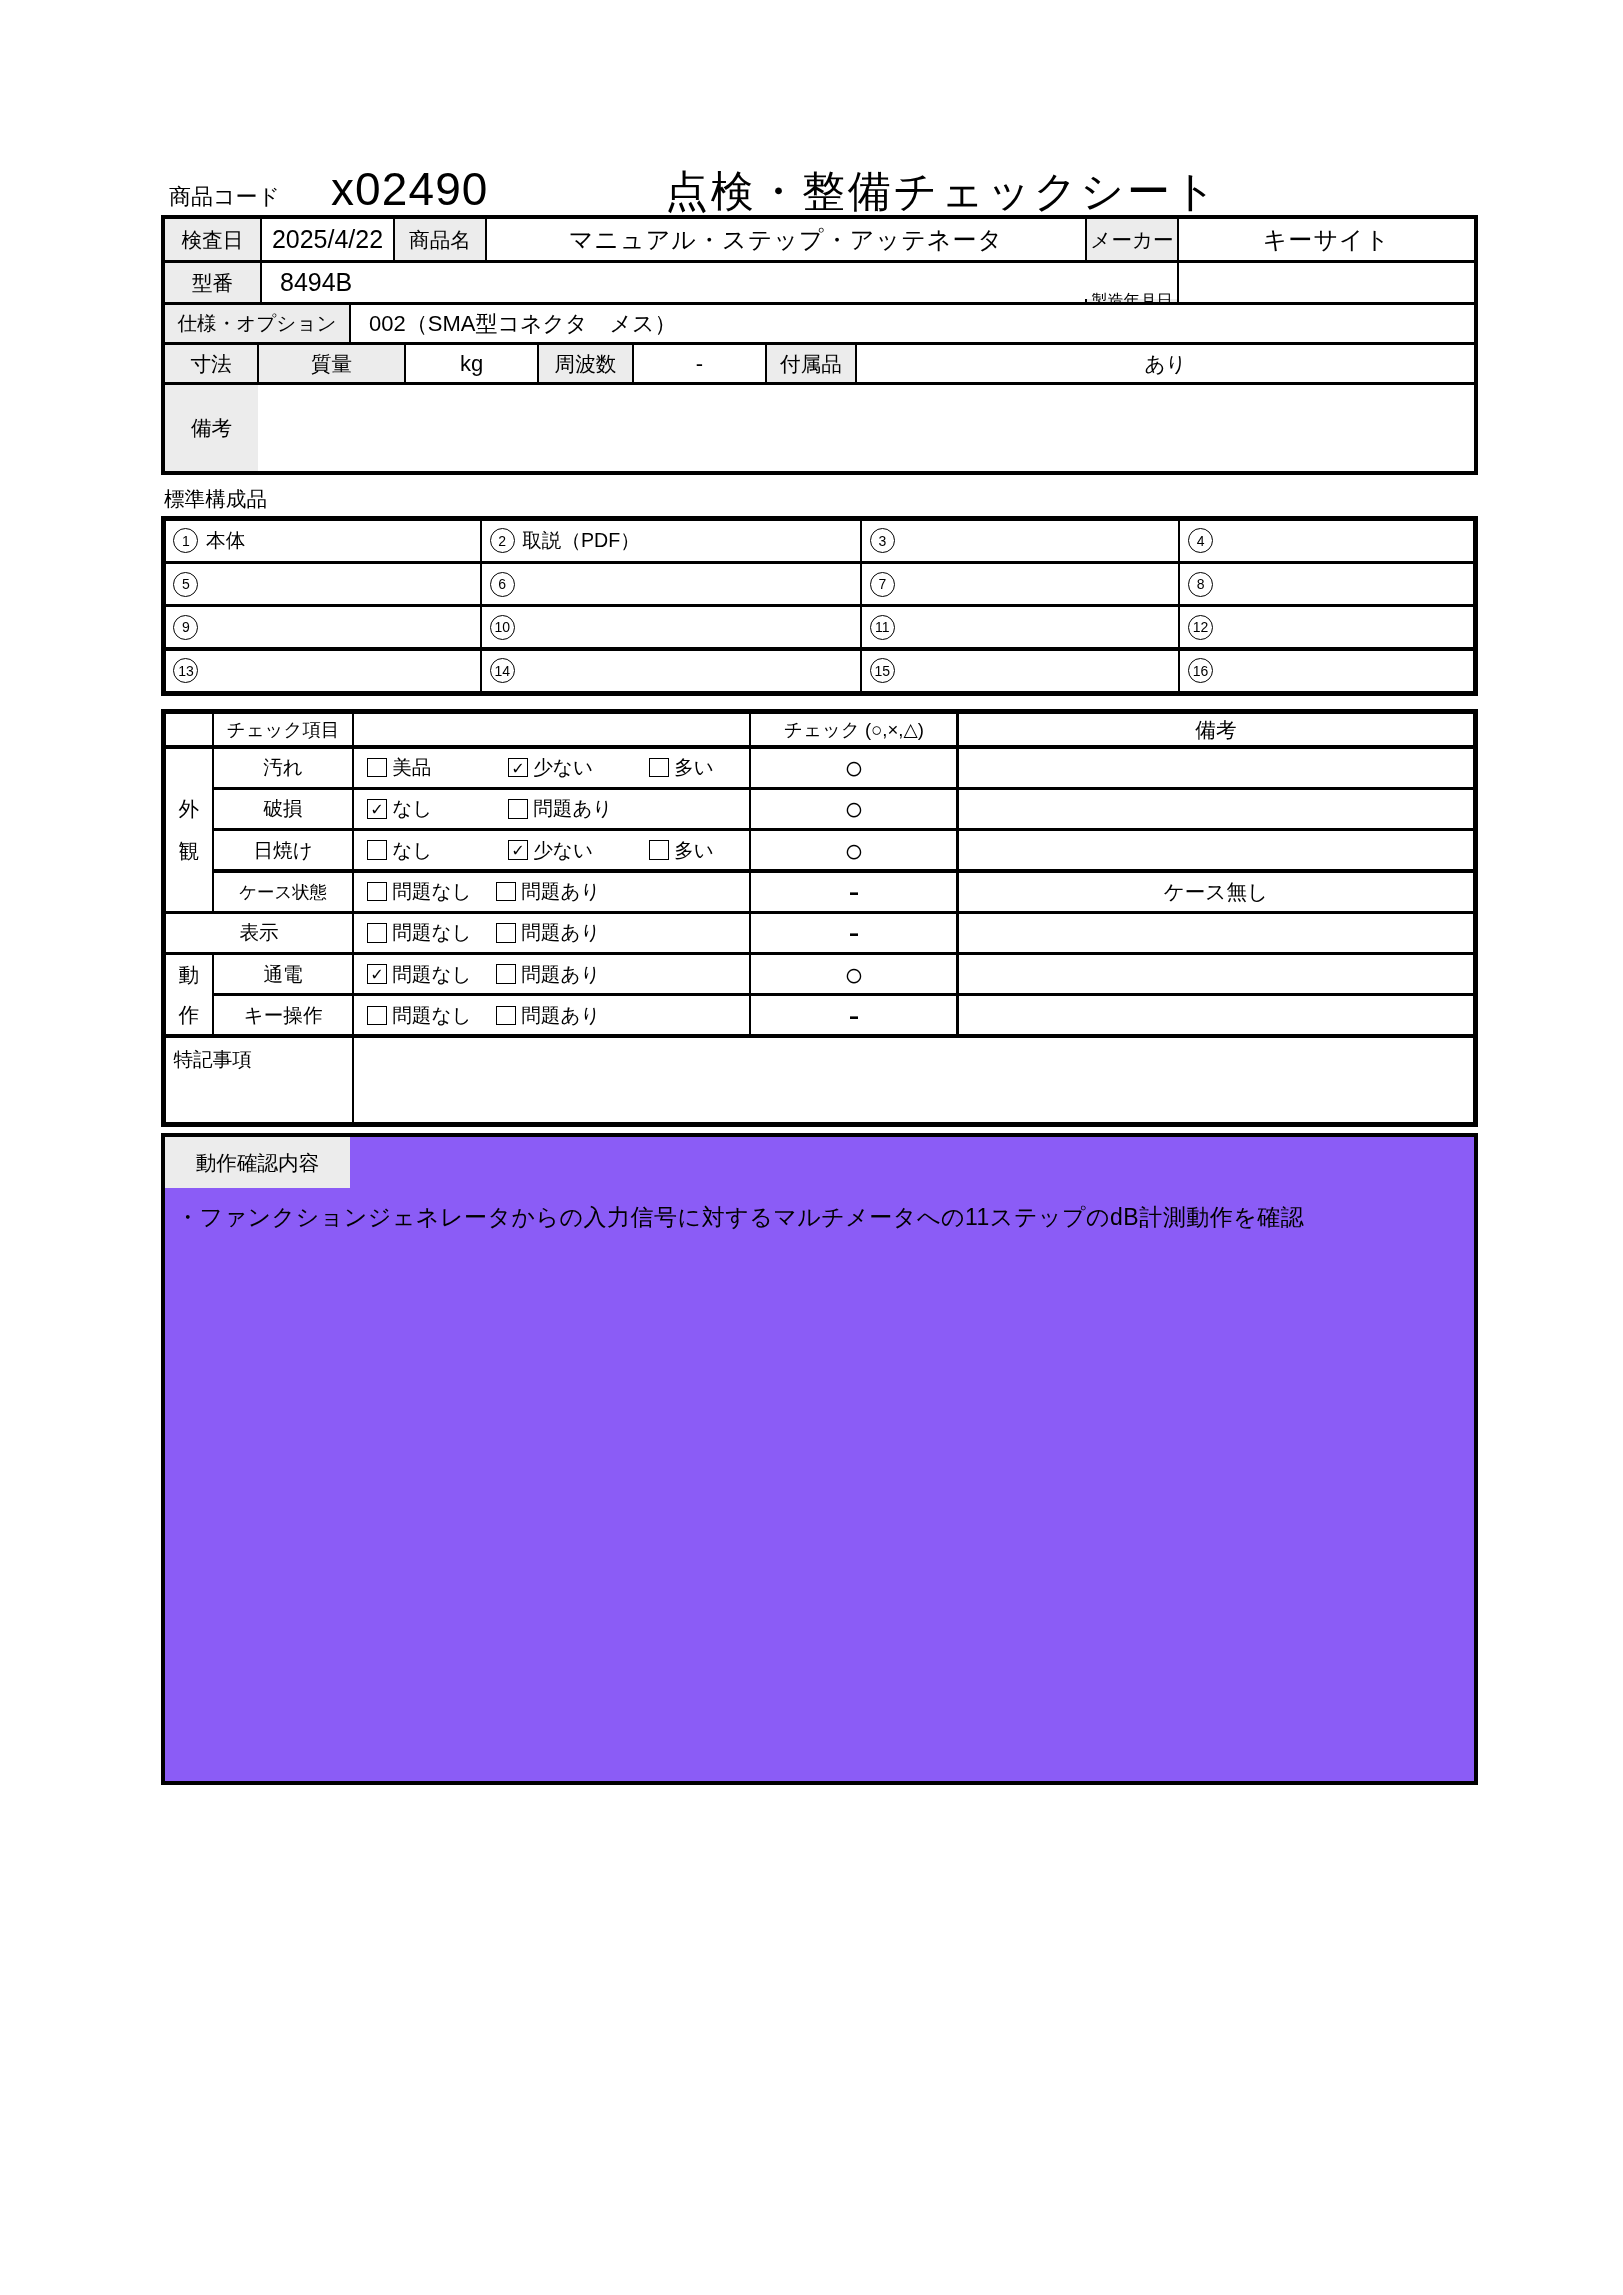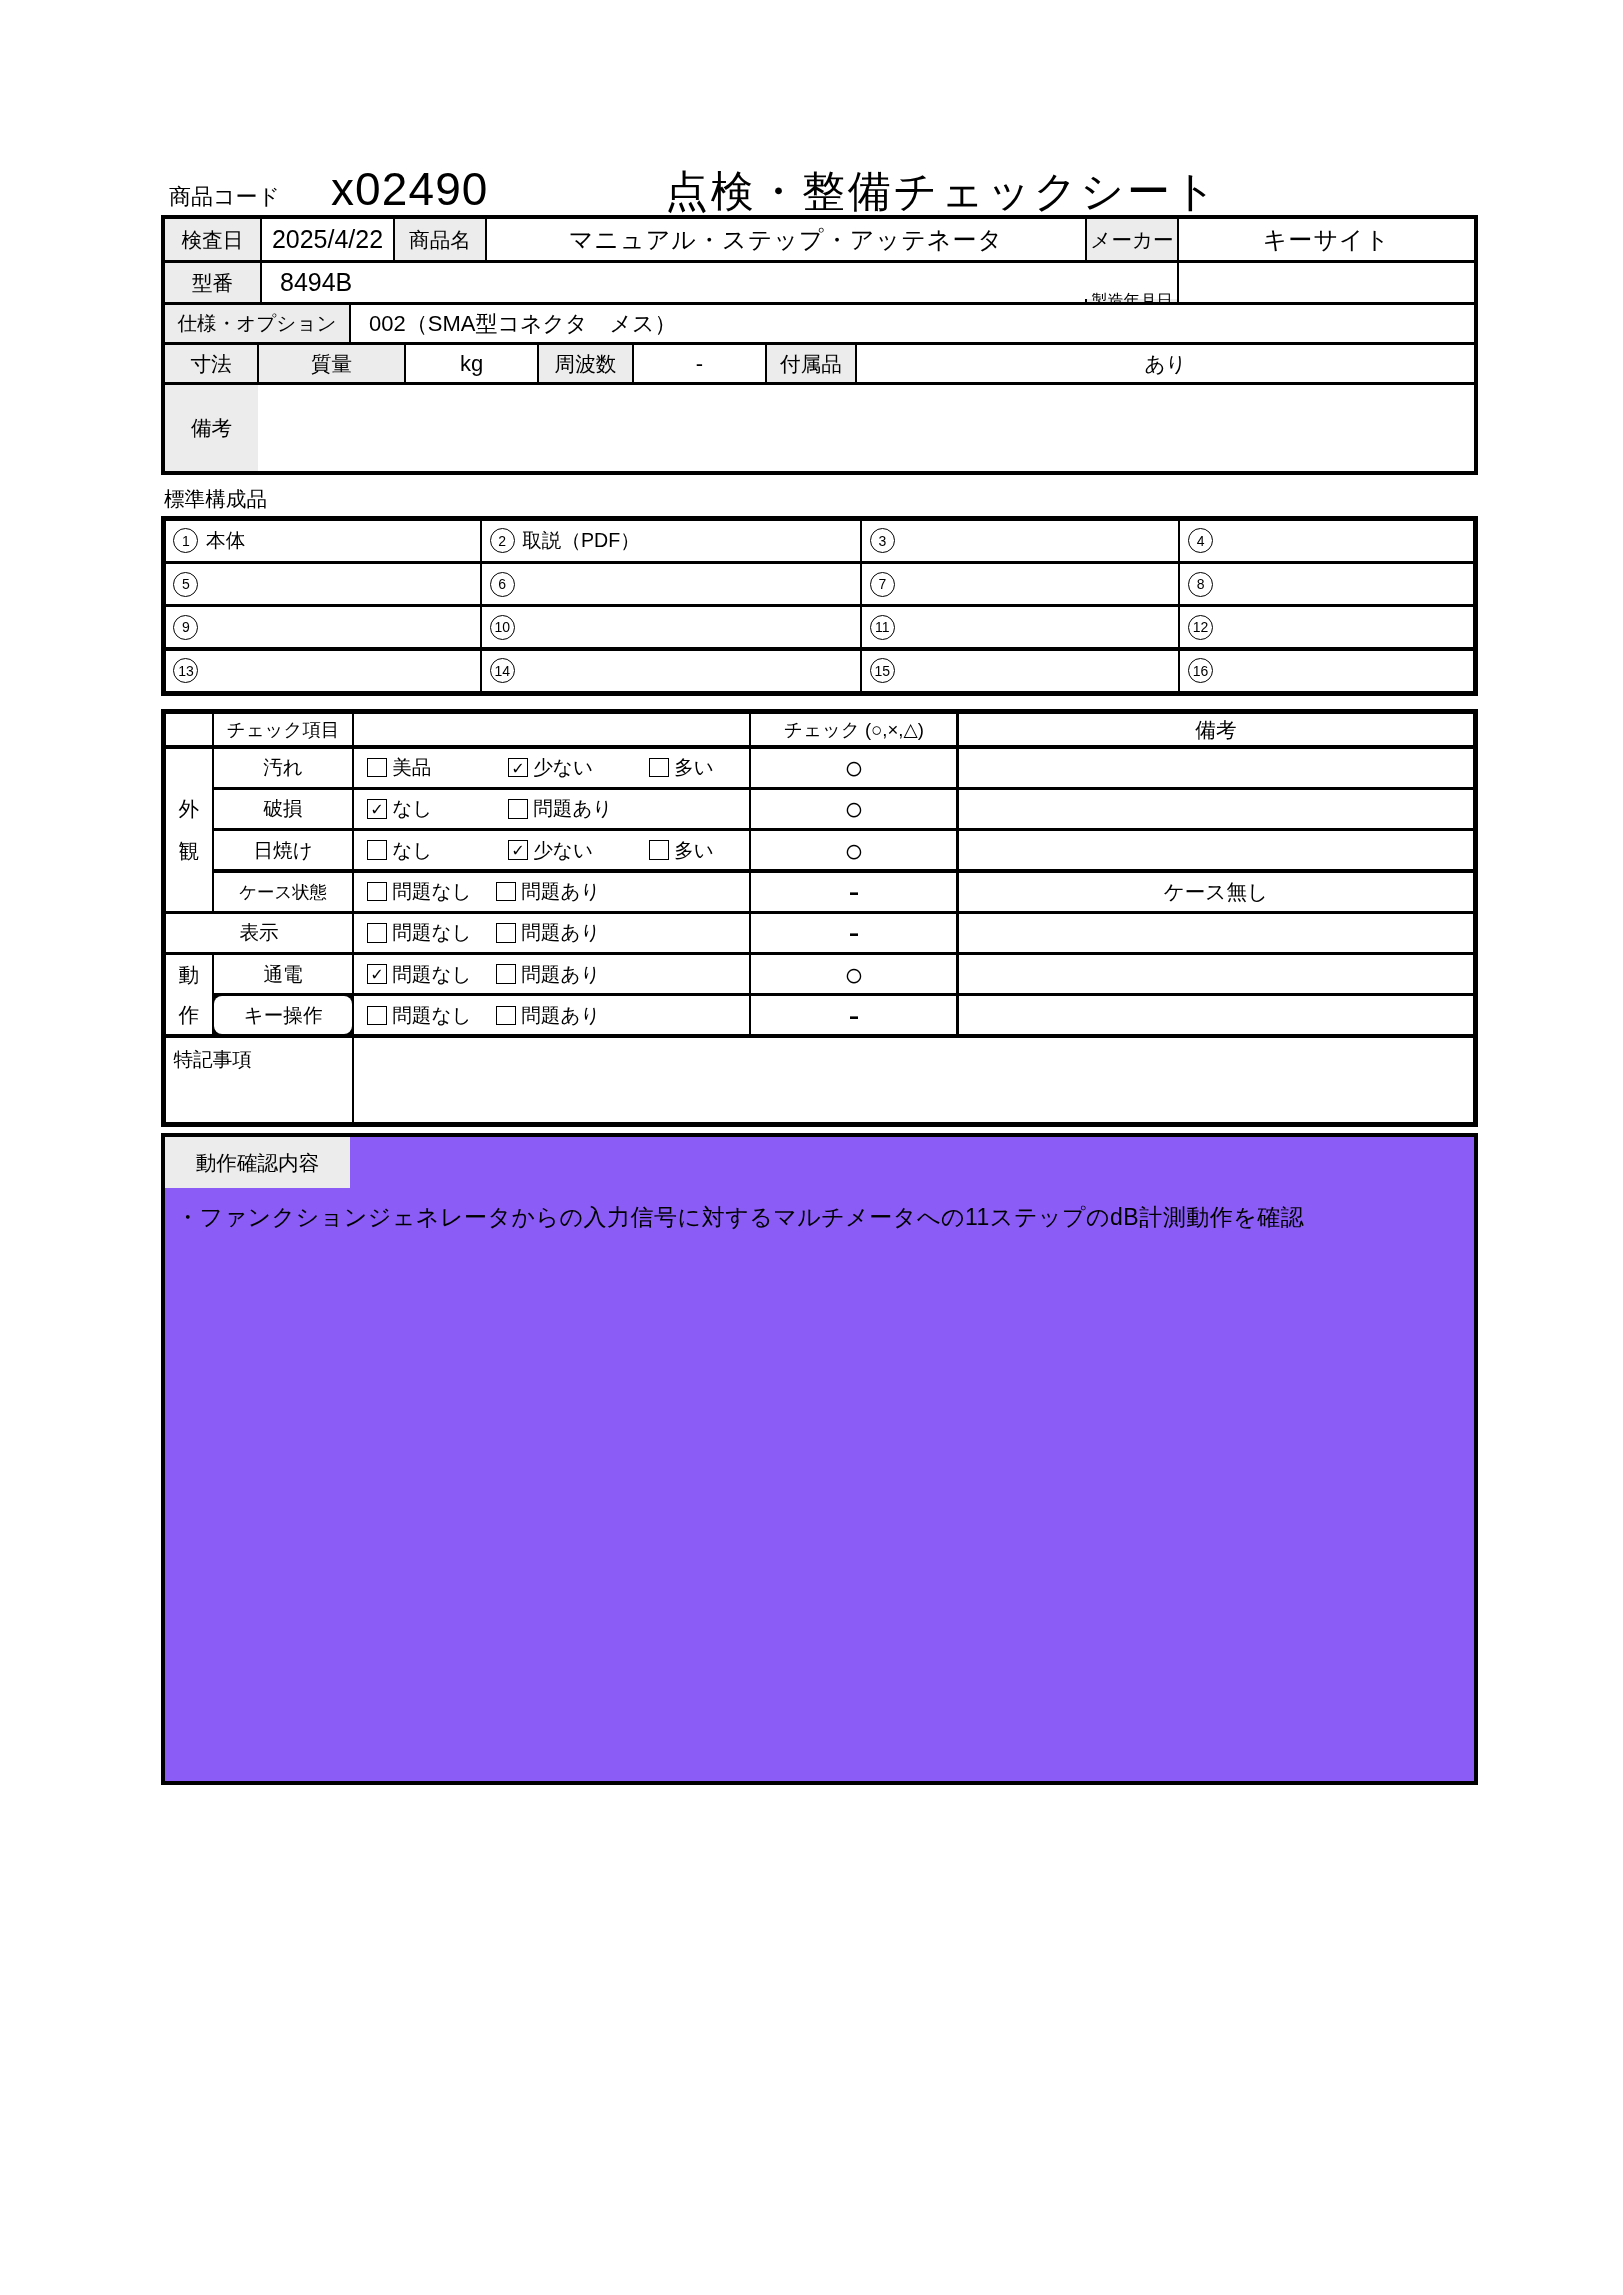--- a/index.html
+++ b/index.html
@@ -296,21 +296,21 @@
       <span class="opt tight">
           <span class="cb"></span>
           <span class="opt-label">問題あり</span>
         </span>
     </div>
     <div class="gcell center" style="grid-column:4;grid-row:7;">
         <span class="mark">○</span>
       </div>
     <div class="gcell center remarks-val" style="grid-column:5;grid-row:7;"></div>
 
-    <div class="gcell g rowlabel" style="grid-column:2;grid-row:8;border-radius:8px;">キー操作</div>
+    <div class="gcell g rowlabel" style="grid-column:2;grid-row:8;">キー操作</div>
     <div class="gcell opts" style="grid-column:3;grid-row:8;">
       <span class="opt tight">
           <span class="cb"></span>
           <span class="opt-label">問題なし</span>
         </span>
       <span class="opt tight">
           <span class="cb"></span>
           <span class="opt-label">問題あり</span>
         </span>
     </div>

